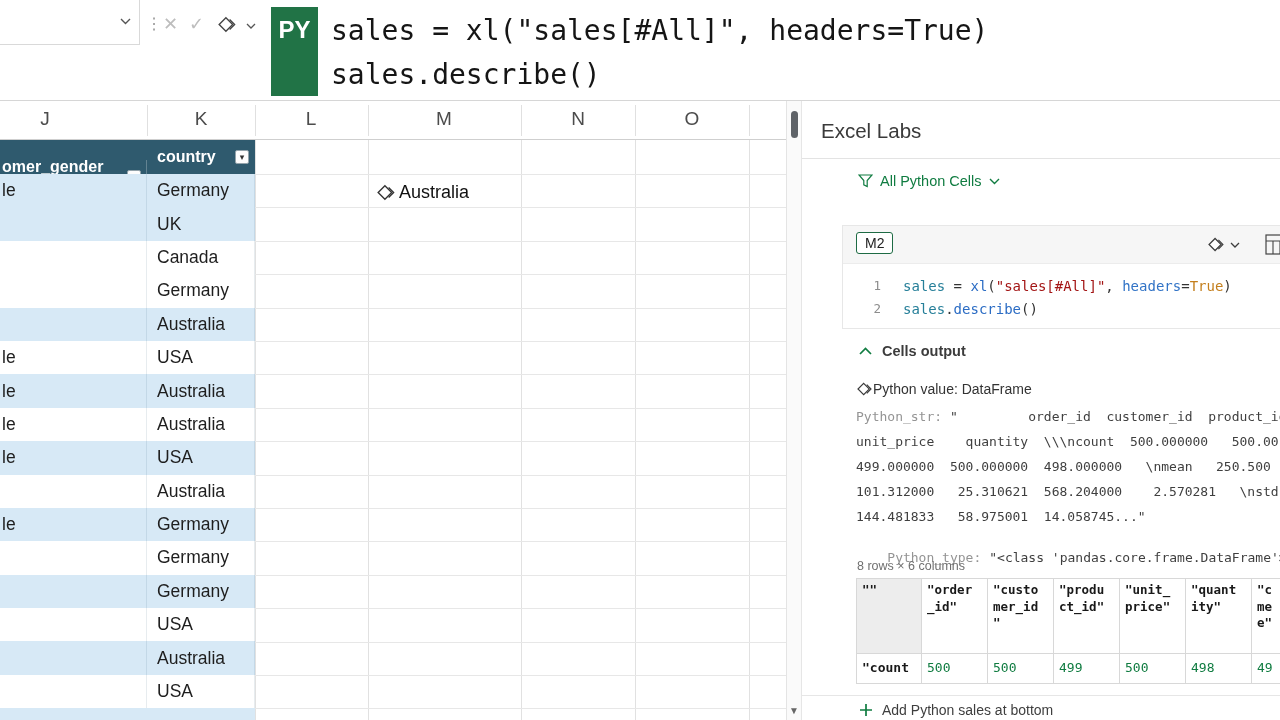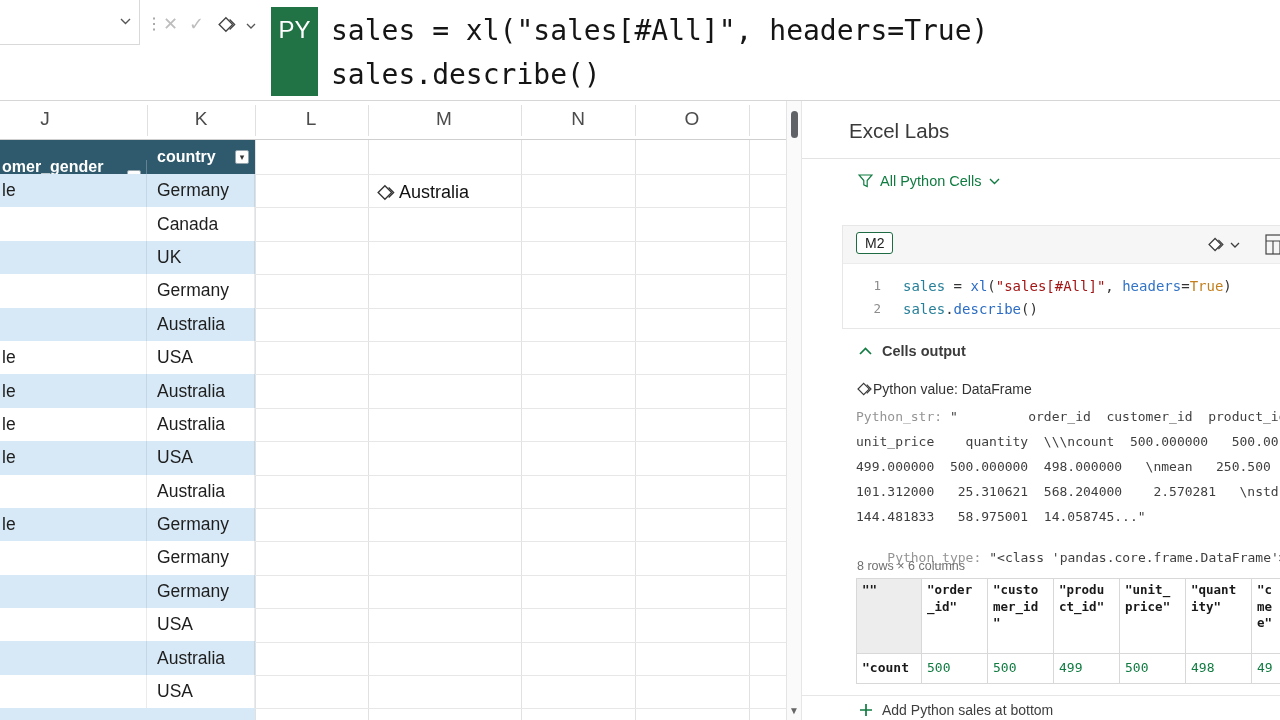--- a/index.html
+++ b/index.html
@@ -12,21 +12,21 @@
   .name-box { position:absolute; left:0; top:0; width:140px; height:45px;
               border-right:1px solid #d9d9d9; border-bottom:1px solid #d9d9d9; background:#fff; }
   .name-box .nb-chev { position:absolute; right:8px; top:18px; }
   .fb-glyph { position:absolute; top:13px; font-size:18px; color:#bdbdbd; }
   .fb-dots  { left:146px; color:#9a9a9a; font-size:16px; top:14px; }
   .fb-x     { left:163px; }
   .fb-check { left:189px; }
   .fb-card  { position:absolute; left:218px; top:15px; }
   .fb-card-chev { position:absolute; left:246px; top:23px; }
   .py-badge { position:absolute; left:271px; top:7px; width:47px; height:89px;
-              background:var(--excel_green,#217346); color:#fff; font-weight:normal;
+              background:var(--excel_green,#217346); color:#fff; font-weight:bold;
               font-size:24px; text-align:center; padding-top:9px; }
   .fb-code { position:absolute; left:331px; font-family:"DejaVu Sans Mono",monospace;
              font-size:28px; color:#151515; white-space:pre; }
   .fb-line1 { top:14px; }
   .fb-line2 { top:58px; }
 
   
   .grid { position:absolute; left:0; top:101px; width:786px; height:619px;
           background:#fff; overflow:hidden; }
   .col-headers { position:absolute; left:0; top:0; width:786px; height:39px;
@@ -58,21 +58,21 @@
   .vscroll { position:absolute; left:786px; top:101px; width:15px; height:619px;
              background:#fafafa; border-left:1px solid #e4e4e4; z-index:4; }
   .vthumb { position:absolute; left:4px; top:10px; width:7px; height:27px;
             background:#5f6368; border-radius:4px; }
   .vdown { position:absolute; bottom:4px; left:0; width:14px; text-align:center;
            font-size:10px; color:#666; }
 
   
   .panel { position:absolute; left:801px; top:101px; width:479px; height:619px;
            background:#fff; border-left:1px solid #e6e6e6; overflow:hidden; }
-  .panel-title { position:absolute; left:19px; top:18px; font-size:20.5px; color:#3a3a3a;margin-left:28px; }
+  .panel-title { position:absolute; left:19px; top:18px; font-size:20.5px; color:#3a3a3a; }
   .panel-divider { position:absolute; left:0; top:57px; width:479px; height:1px; background:#e3e3e3; }
   .filter-row { position:absolute; left:56px; top:72px; display:flex; align-items:center;
                 gap:7px; color:var(--labs_green,#107C41); font-size:14.5px; cursor:default; }
 
   .cell-card { position:absolute; left:40px; top:124px; width:446px; height:104px;
                border:1px solid #e7e7e7; background:#fff; }
   .card-strip { position:relative; height:38px; background:#f6f6f6; border-bottom:1px solid #ececec; }
   .m2-box { position:absolute; left:13px; top:6px; border:1.5px solid #1E6B44; background:#fff;
             border-radius:3px; padding:2px 8px; font-size:14px; color:#222; }
   .strip-icons { position:absolute; left:365px; top:10px; display:flex; gap:5px; align-items:center; }
@@ -196,27 +196,27 @@
       <div class="cell cell-c">
         <span>country</span>
         <span class="flt">▾</span>
       </div>
     </div>
     <div id="tableRows">
         <div class="t-row band">
           <div class="cell cell-g">le</div>
           <div class="cell cell-c">Germany</div>
         </div>
+        <div class="t-row band">
+          <div class="cell cell-g"></div>
+          <div class="cell cell-c">UK</div>
+        </div>
         <div class="t-row plain">
           <div class="cell cell-g"></div>
           <div class="cell cell-c">Canada</div>
-        </div>
-        <div class="t-row band">
-          <div class="cell cell-g"></div>
-          <div class="cell cell-c">UK</div>
         </div>
         <div class="t-row plain">
           <div class="cell cell-g"></div>
           <div class="cell cell-c">Germany</div>
         </div>
         <div class="t-row band">
           <div class="cell cell-g"></div>
           <div class="cell cell-c">Australia</div>
         </div>
         <div class="t-row plain">

